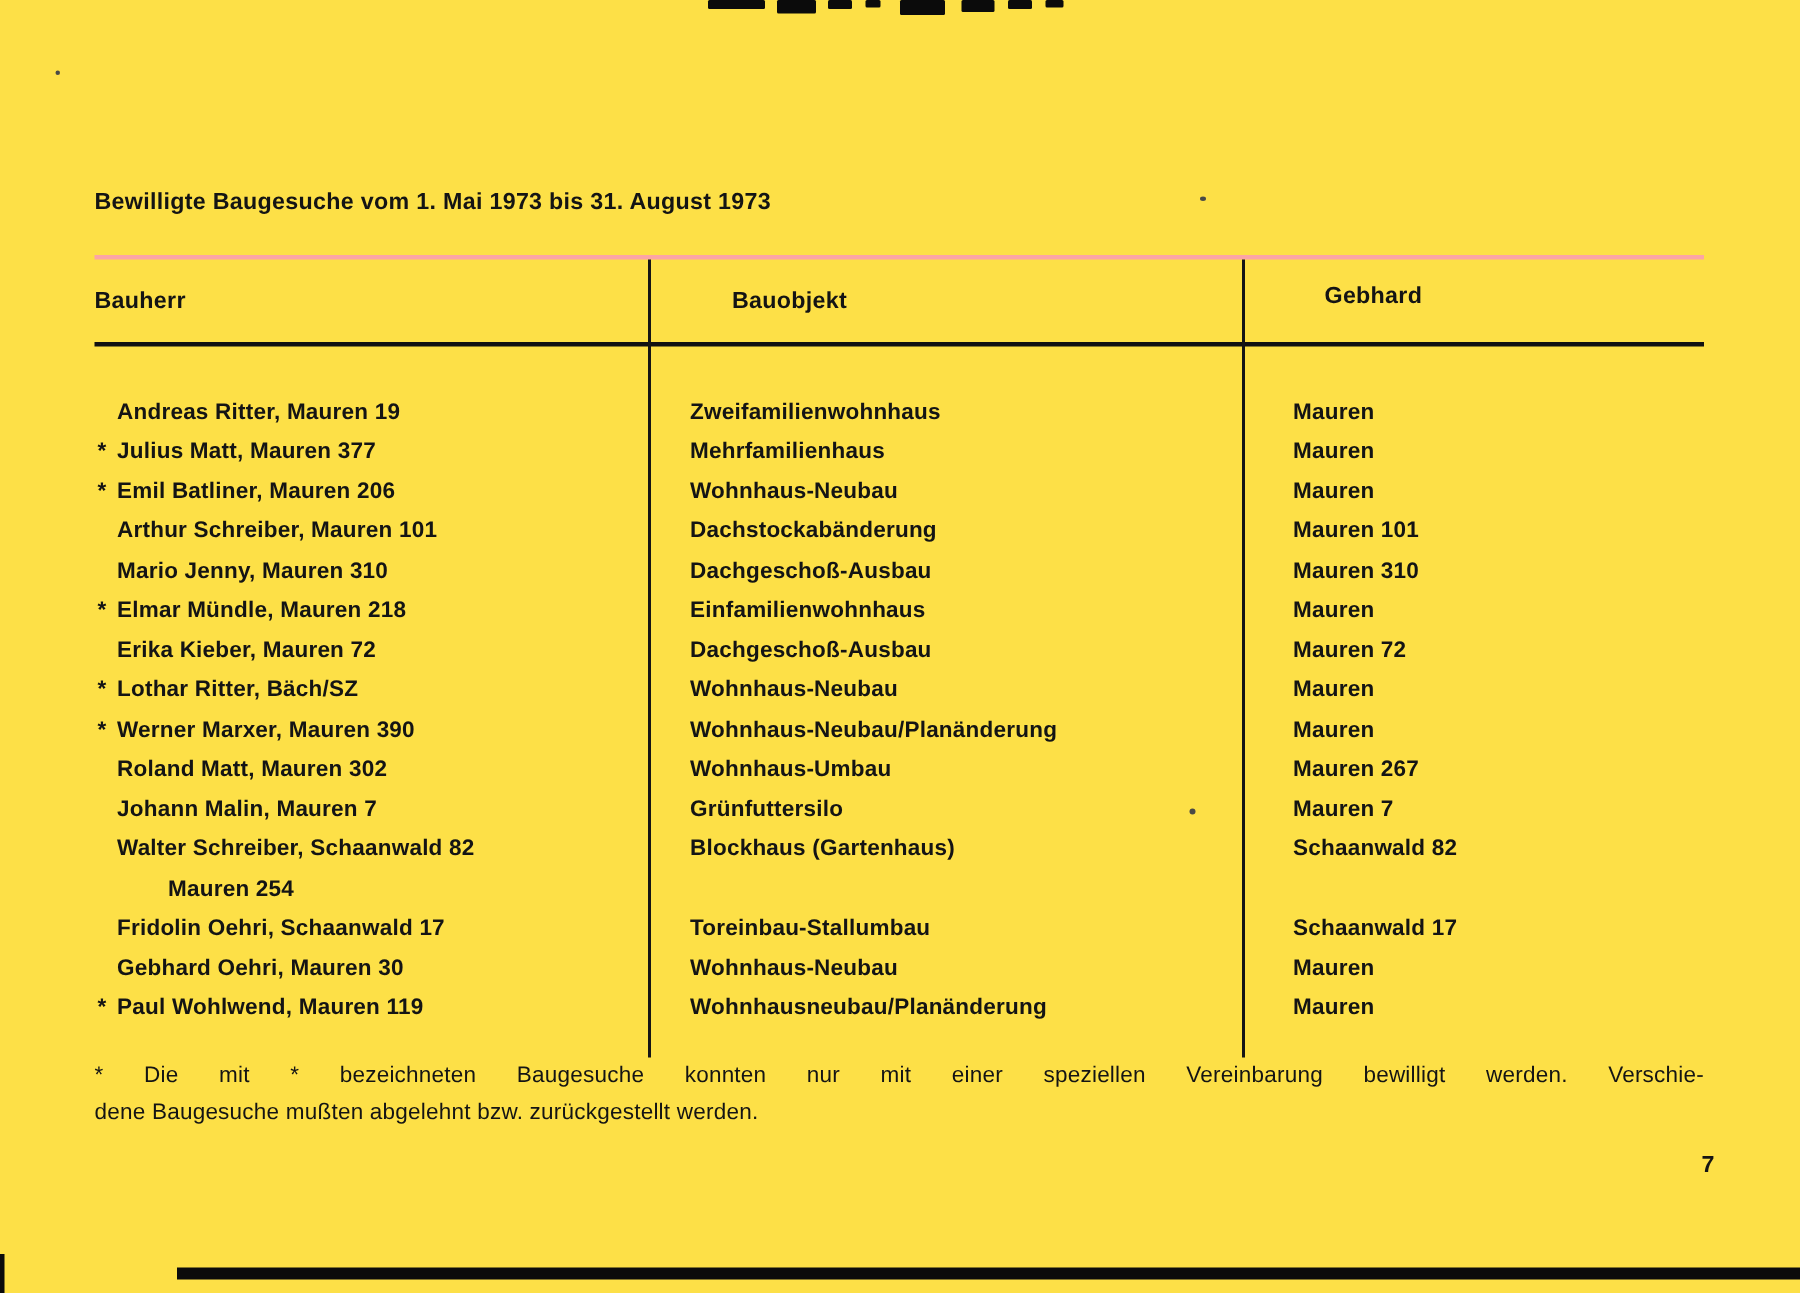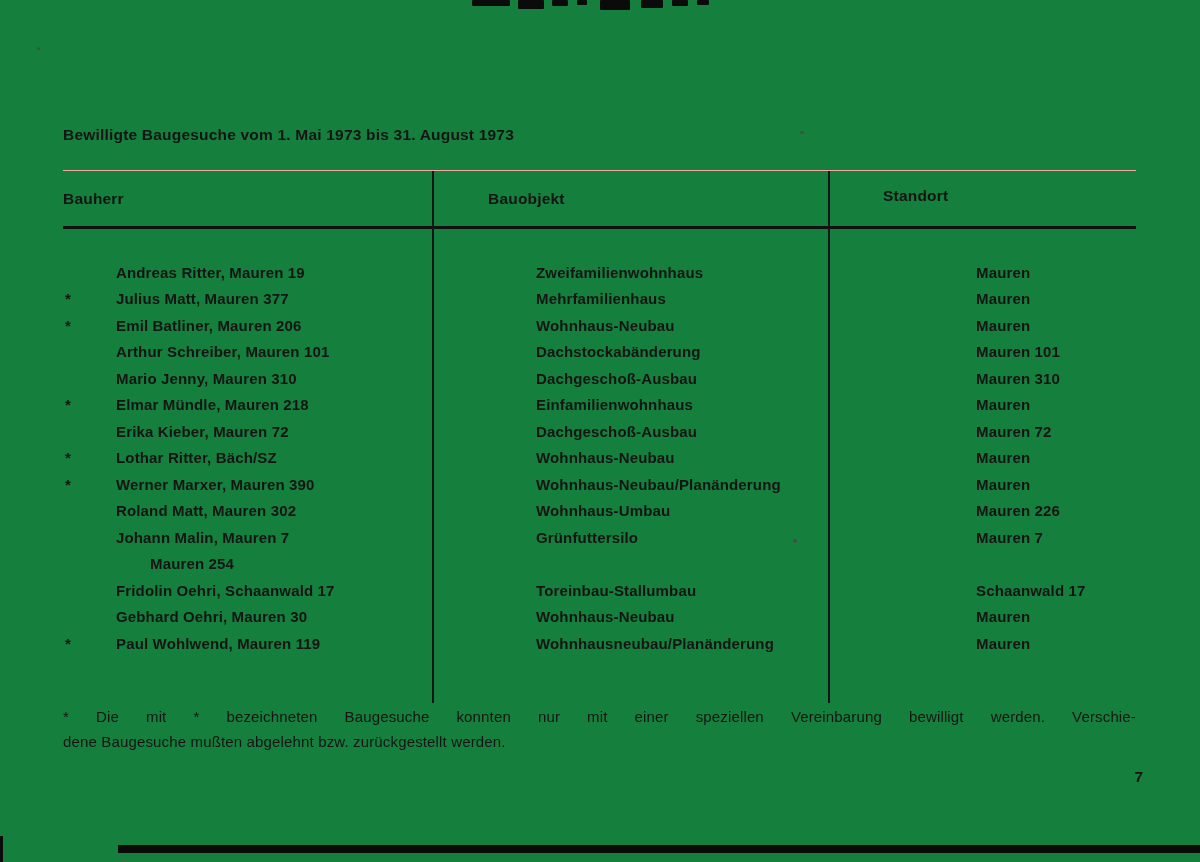--- a/index.html
+++ b/index.html
@@ -1,21 +1,21 @@
 <!DOCTYPE html>
 <html><head>
 <meta charset="utf-8">
 <style>
   html, body { margin: 0; padding: 0; background: #d8d8d4; }
   .page {
     position: relative;
     width: 1200px;
     height: 862px;
     margin: 0 auto;
-    background: #15803d;
+    background: #fde047;
     overflow: hidden;
     font-family: "Liberation Sans", sans-serif;
     color: #141414;
     -webkit-font-smoothing: antialiased;
   }
 
   
   .doc-title {
     position: absolute;
     left: 63px;
@@ -25,21 +25,21 @@
     letter-spacing: 0.2px;
     white-space: nowrap;
   }
 
   
   .btable {
     position: absolute;
     left: 63px;
     top: 170px;
     width: 1073px;
-    border-top: 1px solid #fca5a5;
+    border-top: 3px solid #fca5a5;
   }
   .vline {
     position: absolute;
     top: 0;
     width: 2px;
     height: 532px;
     background: #151515;
   }
   .vline.v1 { left: 369px; }
   .vline.v2 { left: 765px; }
@@ -59,21 +59,20 @@
 
   .tbody { padding-top: 30px; }
   .row {
     display: flex;
     align-items: center;
     height: 26.5px;
     font-size: 15px;
     font-weight: 700;
     letter-spacing: 0.15px;
     white-space: nowrap;
-    gap: 38px;
   }
   .row .marker { flex: 0 0 15px; padding-left: 2px; box-sizing: border-box; }
   .row .c1 { flex: 0 0 354px; }
   .row .c2 { flex: 0 0 396px; padding-left: 28px; box-sizing: border-box; }
   .row .c3 { flex: 1 1 auto; padding-left: 34px; box-sizing: border-box; }
 
   
   .footnote {
     position: absolute;
     left: 63px;
@@ -139,21 +138,21 @@
 
   <div class="doc-title">Bewilligte Baugesuche vom 1. Mai 1973 bis 31. August 1973</div>
 
   <div class="btable">
     <div class="vline v1"></div>
     <div class="vline v2"></div>
 
     <div class="thead">
       <div class="h1">Bauherr</div>
       <div class="h2">Bauobjekt</div>
-      <div class="h3">Standort</div>
+      <div class="h3">Gebhard</div>
     </div>
 
     <div class="tbody">
       <div class="row">
         <span class="marker"></span>
         <span class="c1">Andreas Ritter, Mauren 19</span>
         <span class="c2">Zweifamilienwohnhaus</span>
         <span class="c3">Mauren</span>
       </div>
       <div class="row">
@@ -201,27 +200,33 @@
       <div class="row">
         <span class="marker">*</span>
         <span class="c1">Werner Marxer, Mauren 390</span>
         <span class="c2">Wohnhaus-Neubau/Planänderung</span>
         <span class="c3">Mauren</span>
       </div>
       <div class="row">
         <span class="marker"></span>
         <span class="c1">Roland Matt, Mauren 302</span>
         <span class="c2">Wohnhaus-Umbau</span>
-        <span class="c3">Mauren 226</span>
+        <span class="c3">Mauren 267</span>
       </div>
       <div class="row">
         <span class="marker"></span>
         <span class="c1">Johann Malin, Mauren 7</span>
         <span class="c2">Grünfuttersilo</span>
         <span class="c3">Mauren 7</span>
+      </div>
+      <div class="row">
+        <span class="marker"></span>
+        <span class="c1">Walter Schreiber, Schaanwald 82</span>
+        <span class="c2">Blockhaus (Gartenhaus)</span>
+        <span class="c3">Schaanwald 82</span>
       </div>
       <div class="row">
         <span class="marker"></span>
         <span class="c3">Mauren 254</span>
       </div>
       <div class="row">
         <span class="marker"></span>
         <span class="c1">Fridolin Oehri, Schaanwald 17</span>
         <span class="c2">Toreinbau-Stallumbau</span>
         <span class="c3">Schaanwald 17</span>

